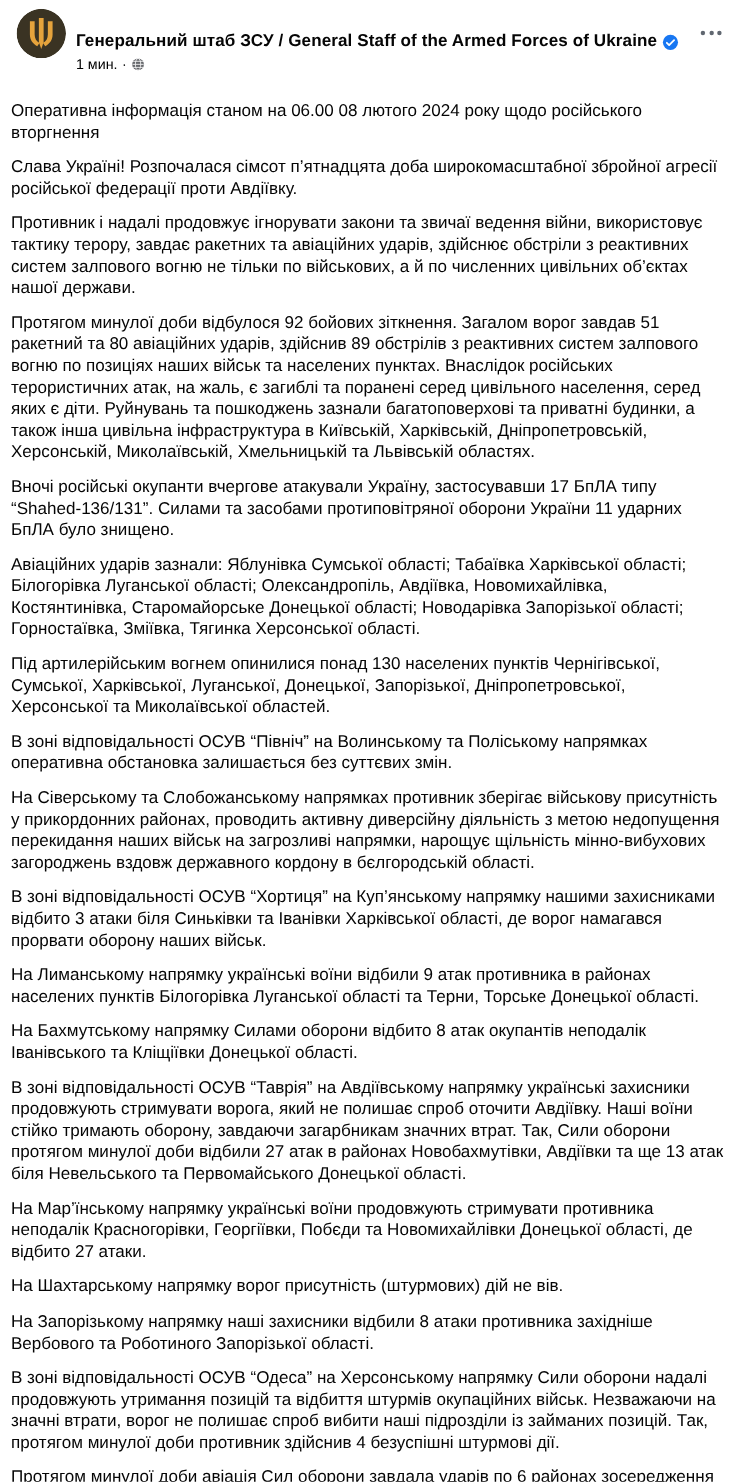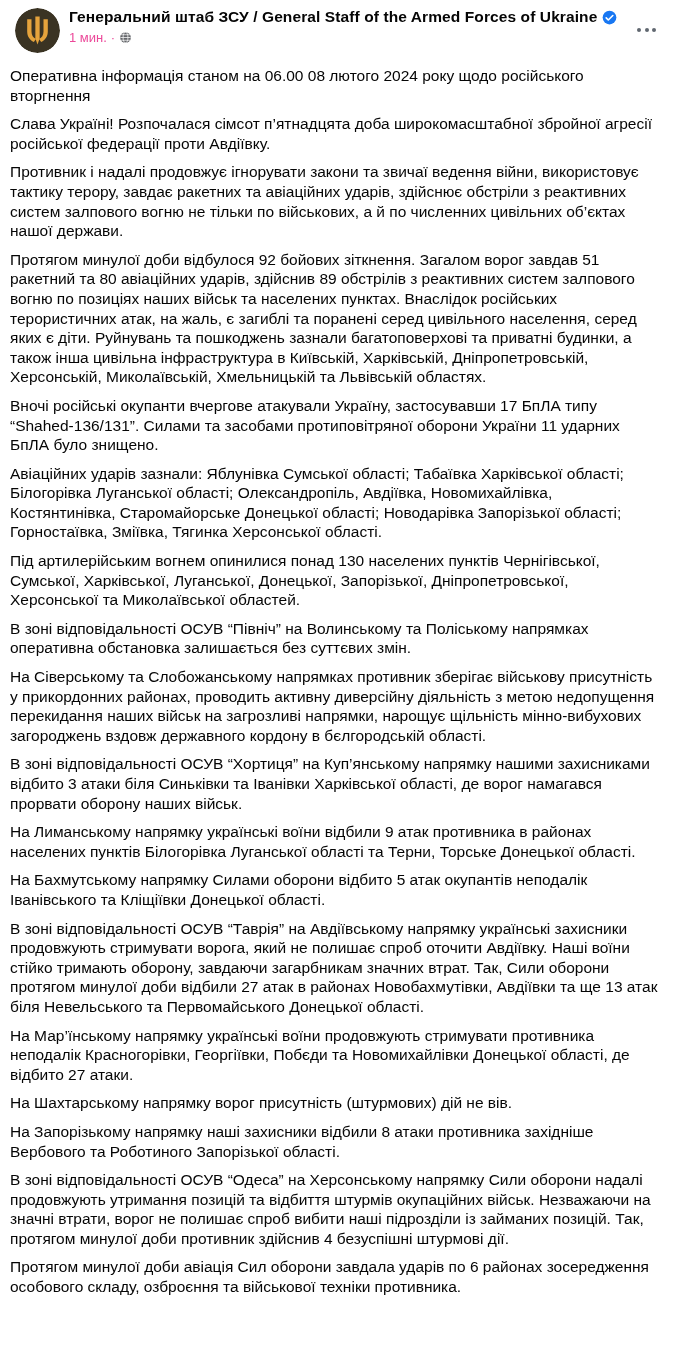--- a/index.html
+++ b/index.html
@@ -29,20 +29,21 @@
     border-radius: 50%;
     flex: 0 0 45px;
     cursor: pointer;
     overflow: hidden;
   }
   .avatar svg { display: block; }
   .header-text {
     margin-left: 9px;
     min-width: 0;
     flex: 1 1 auto;
+    margin-top: 21px;
   }
   .page-name-row {
     display: flex;
     align-items: center;
     white-space: nowrap;
   }
   .page-name {
     font-size: 15.5px;
     font-weight: 700;
     color: #050505;
@@ -52,21 +53,21 @@
   .verified {
     margin-left: 5px;
     display: inline-flex;
     align-items: center;
   }
   .meta-row {
     display: flex;
     align-items: center;
     margin-top: 4px;
     font-size: 13px;
-    color: #ec4899;
+    color: #000000;
   }
   .meta-row .timestamp { cursor: pointer; }
   .meta-row .dot { margin: 0 4px; }
   .meta-row .globe { display: inline-flex; align-items: center; }
   .more-btn {
     margin-left: auto;
     margin-top: 14px;
     padding: 6px;
     border-radius: 50%;
     display: flex;
@@ -82,21 +83,21 @@
     display: block;
   }
   
   .post-body {
     padding: 13px 14px 0 10px;
     font-size: 15.5px;
     line-height: 19.6px;
     color: #050505;
   }
   .post-body p.para {
-    margin: 0 0 9px 0;
+    margin: 12px 0 9px 0;
     white-space: pre-wrap;
   }
 </style>
 </head>
 <body>
 
 <div class="post">
 
   <div class="post-header">
 
@@ -161,21 +162,21 @@
       <p class="para">Під артилерійським вогнем опинилися понад 130 населених пунктів Чернігівської, Сумської, Харківської, Луганської, Донецької, Запорізької, Дніпропетровської, Херсонської та Миколаївської областей.</p>
 
       <p class="para">В зоні відповідальності ОСУВ “Північ” на Волинському та Поліському напрямках оперативна обстановка залишається без суттєвих змін.</p>
 
       <p class="para">На Сіверському та Слобожанському напрямках противник зберігає військову присутність у прикордонних районах, проводить активну диверсійну діяльність з метою недопущення перекидання наших військ на загрозливі напрямки, нарощує щільність мінно-вибухових загороджень вздовж державного кордону в бєлгородській області.</p>
 
       <p class="para">В зоні відповідальності ОСУВ “Хортиця” на Куп’янському напрямку нашими захисниками відбито 3 атаки біля Синьківки та Іванівки Харківської області, де ворог намагався прорвати оборону наших військ.</p>
 
       <p class="para">На Лиманському напрямку українські воїни відбили 9 атак противника в районах населених пунктів Білогорівка Луганської області та Терни, Торське Донецької області.</p>
 
-      <p class="para">На Бахмутському напрямку Силами оборони відбито 5 атак окупантів неподалік Іванівського та Кліщіївки Донецької області.</p>
+      <p class="para">На Бахмутському напрямку Силами оборони відбито 8 атак окупантів неподалік Іванівського та Кліщіївки Донецької області.</p>
 
       <p class="para">В зоні відповідальності ОСУВ “Таврія” на Авдіївському напрямку українські захисники продовжують стримувати ворога, який не полишає спроб оточити Авдіївку. Наші воїни стійко тримають оборону, завдаючи загарбникам значних втрат. Так, Сили оборони протягом минулої доби відбили 27 атак в районах Новобахмутівки, Авдіївки та ще 13 атак біля Невельського та Первомайського Донецької області.</p>
 
       <p class="para">На Мар’їнському напрямку українські воїни продовжують стримувати противника неподалік Красногорівки, Георгіївки, Побєди та Новомихайлівки Донецької області, де відбито 27 атаки.</p>
 
       <p class="para">На Шахтарському напрямку ворог присутність (штурмових) дій не вів.</p>
 
       <p class="para">На Запорізькому напрямку наші захисники відбили 8 атаки противника західніше Вербового та Роботиного Запорізької області.</p>
 
       <p class="para">В зоні відповідальності ОСУВ “Одеса” на Херсонському напрямку Сили оборони надалі продовжують утримання позицій та відбиття штурмів окупаційних військ. Незважаючи на значні втрати, ворог не полишає спроб вибити наші підрозділи із займаних позицій. Так, протягом минулої доби противник здійснив 4 безуспішні штурмові дії.</p>

